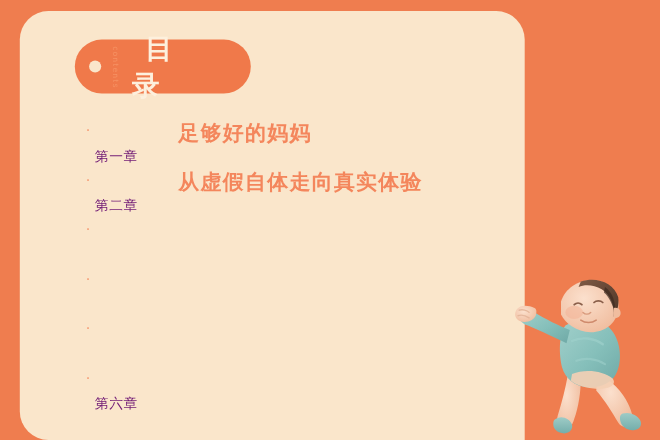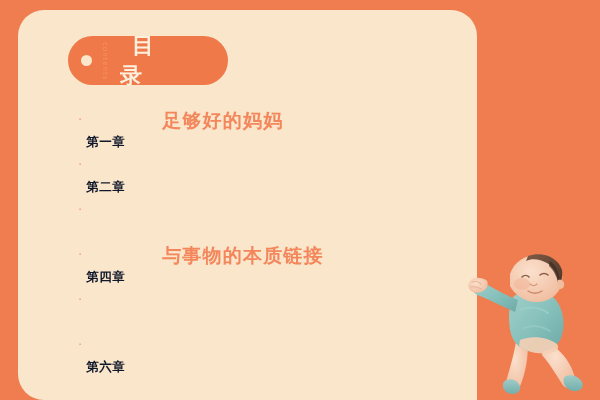--- a/index.html
+++ b/index.html
@@ -39,38 +39,38 @@
     writing-mode:vertical-rl;
     text-orientation:mixed;
     display:flex;align-items:center;justify-content:center;
     opacity:.85;
     user-select:none;
   }
   #badge-title{
     position:absolute;left:52px;top:0;right:12px;height:49px;
     display:flex;align-items:center;justify-content:center;
     color:#fdf0dd;
-    font-size:22px;font-weight:700;
+    font-size:25px;font-weight:700;
     letter-spacing:12px;
     text-indent:12px;
   }
 
   
   #toc{position:absolute;left:78px;top:98px;width:390px;}
   .toc-row{
     height:45px;display:flex;align-items:center;
   }
   .toc-bullet{
     color:#f59a73;font-size:13px;line-height:1;
     margin-right:4px;
     transform:translateY(-1px);
   }
   .toc-chapter{
-    color:#0f172a;
-    font-size:12.5px;font-weight:700;
+    color:#701a75;
+    font-size:12.5px;font-weight:400;
     letter-spacing:.6px;
     white-space:nowrap;
     width:62px;
     margin-top:44px;
   }
   .toc-title{
     color:#f4865c;
     font-size:19px;font-weight:700;
     letter-spacing:1.2px;
     white-space:nowrap;
@@ -97,30 +97,29 @@
 
     <div class="toc-row">
       <span class="toc-bullet">·</span>
       <span class="toc-chapter">第一章</span>
       <span class="toc-title">足够好的妈妈</span>
     </div>
 
     <div class="toc-row">
       <span class="toc-bullet">·</span>
       <span class="toc-chapter">第二章</span>
-    </div>
-
-    <div class="toc-row">
-      <span class="toc-bullet">·</span>
-    </div>
-
-    <div class="toc-row">
-      <span class="toc-bullet">·</span>
-      <span class="toc-chapter">第四章</span>
-      <span class="toc-title">与事物的本质链接</span>
+      <span class="toc-title">从虚假自体走向真实体验</span>
+    </div>
+
+    <div class="toc-row">
+      <span class="toc-bullet">·</span>
+    </div>
+
+    <div class="toc-row">
+      <span class="toc-bullet">·</span>
     </div>
 
     <div class="toc-row">
       <span class="toc-bullet">·</span>
     </div>
 
     <div class="toc-row">
       <span class="toc-bullet">·</span>
       <span class="toc-chapter">第六章</span>
     </div>

